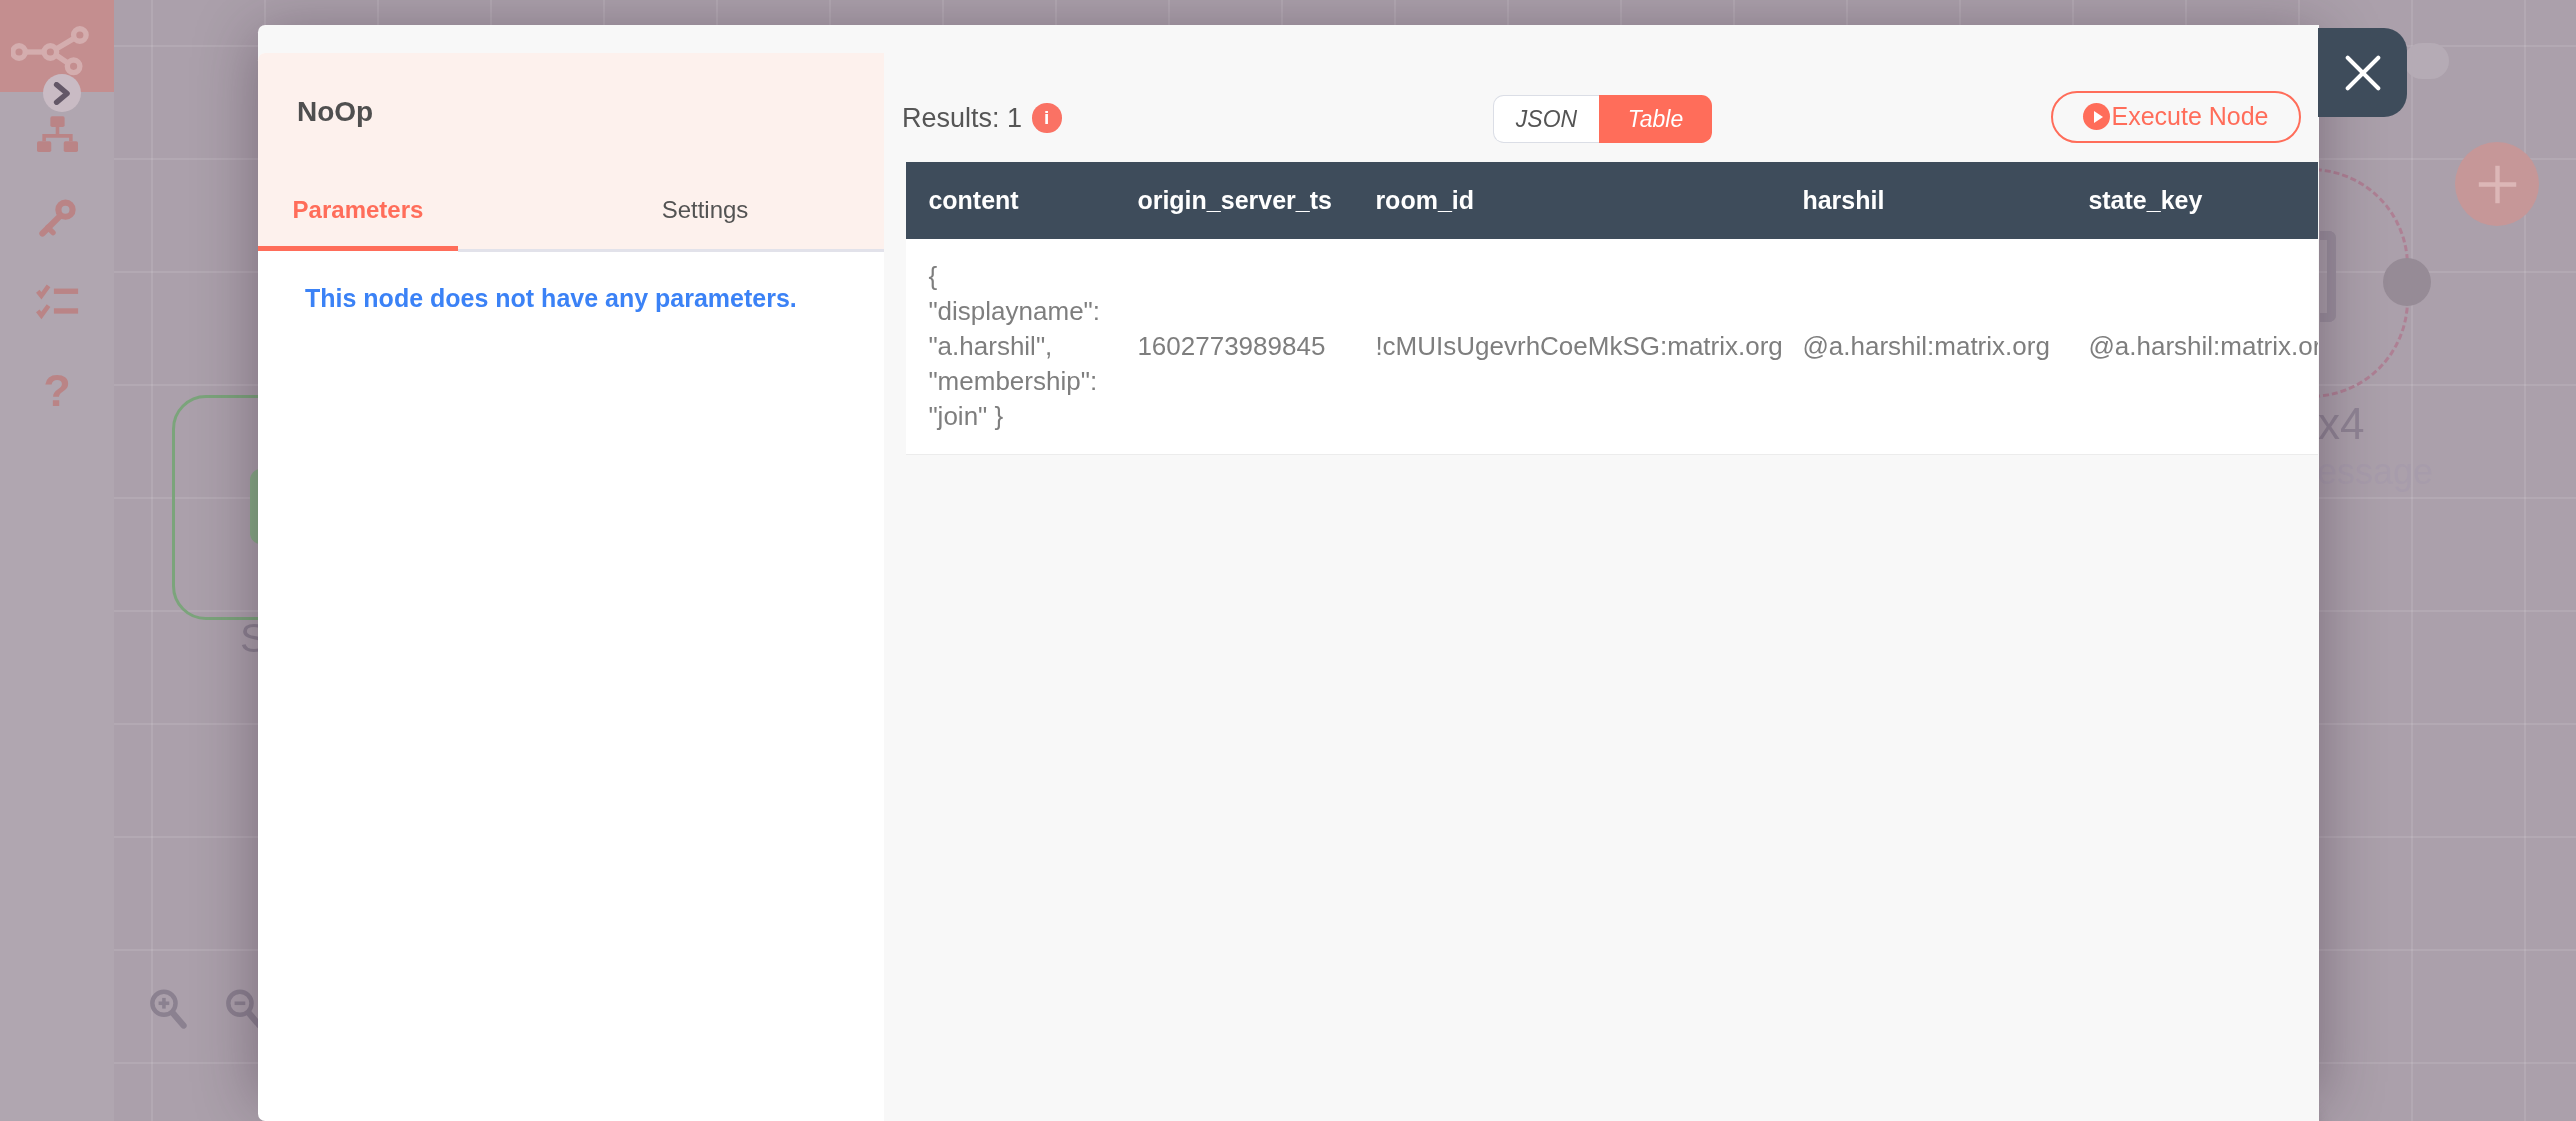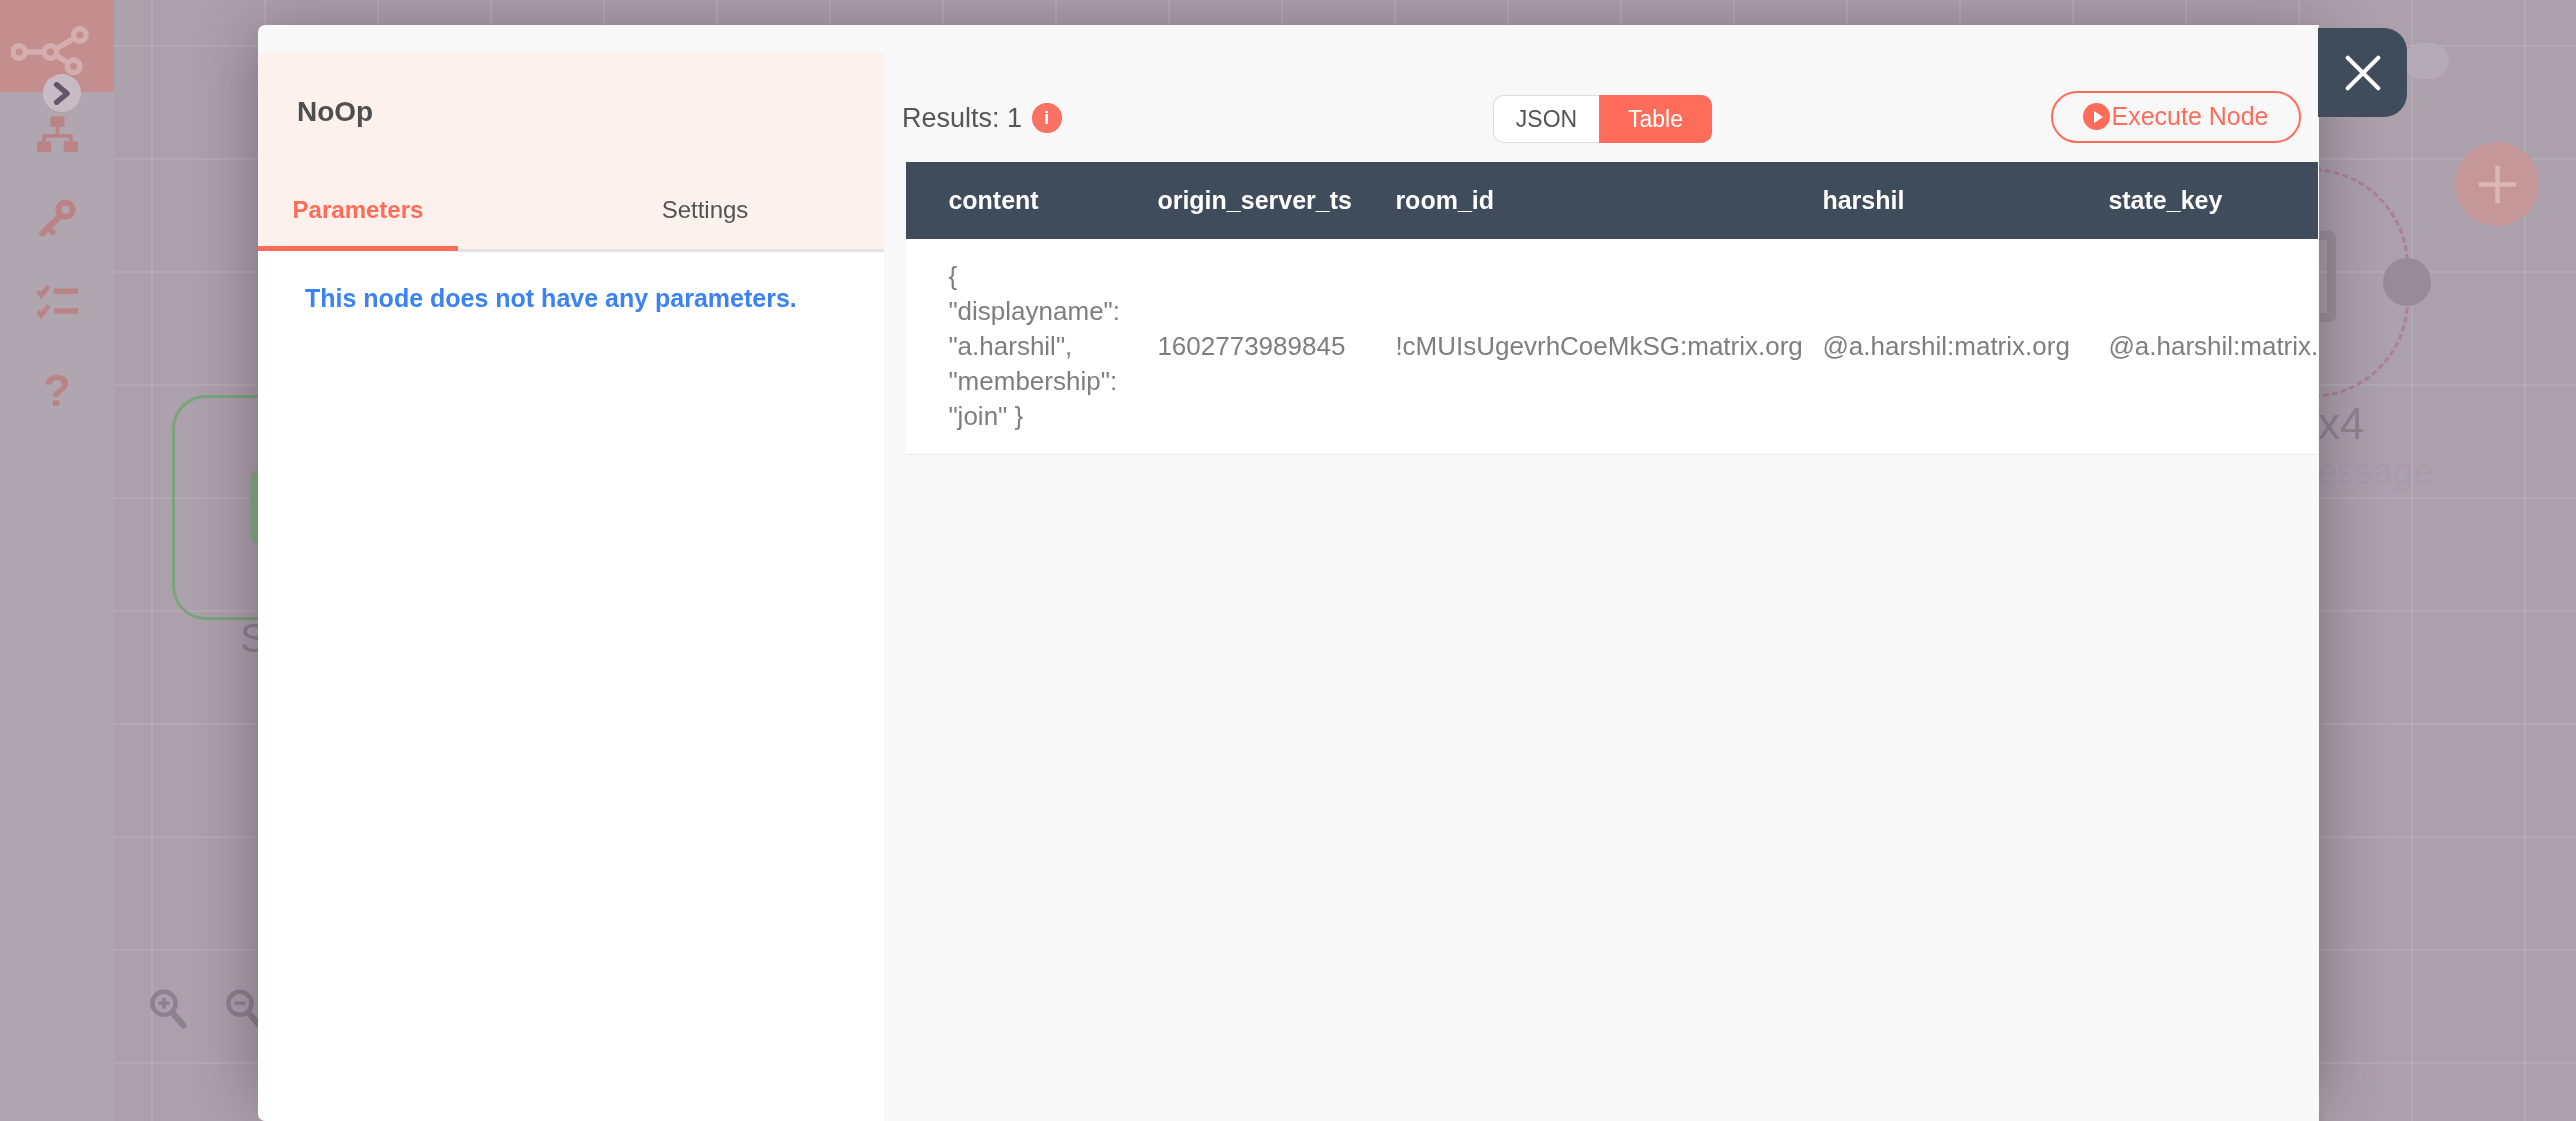--- a/index.html
+++ b/index.html
@@ -64,35 +64,35 @@
   #header-divider{position:absolute;left:200px;top:196px;width:426px;height:2.7px;background:#e2e2ea;}
   #empty-msg{position:absolute;left:47px;top:231px;font-size:25px;color:#3b82f6;font-weight:bold;}
   
   #panel-right{position:absolute;left:626px;top:0;width:1435px;height:1068px;background:#f8f8f8;
     border-radius:0 0 7.2px 0;overflow:hidden;margin-top:44px;}
   #results-label{position:absolute;left:18px;top:34px;font-size:27px;color:#565656;}
   #info-icon{position:absolute;left:148px;top:34px;width:29.5px;height:29.5px;border-radius:50%;
     background:#fa7264;color:#fff;font-size:19px;font-weight:700;display:flex;align-items:center;
     justify-content:center;cursor:pointer;}
   #view-toggle{position:absolute;left:609px;top:26px;height:48px;display:flex;cursor:pointer;}
-  .toggle-btn{height:48px;display:flex;align-items:center;justify-content:center;font-size:23px;}
+  .toggle-btn{height:48px;display:flex;align-items:center;justify-content:center;font-size:23px;font-style:italic;}
   #btn-json{width:106px;background:#ffffff;border:1.8px solid #dbdee6;border-right:none;
     border-radius:10.7px 0 0 10.7px;color:#545454;}
   #btn-table{width:113px;background:#ff6d5a;border-radius:0 10.7px 10.7px 0;color:#ffffff;}
   #execute-btn{position:absolute;left:1167px;top:21.5px;width:250px;height:52px;border:2.7px solid #ff6d5a;
     border-radius:26px;display:flex;align-items:center;justify-content:center;gap:1px;
     color:#ff6d5a;font-size:25px;font-weight:500;cursor:pointer;background:transparent;}
   #play-icon{width:27px;height:27px;border-radius:50%;background:#ff6d5a;display:flex;
     align-items:center;justify-content:center;}
   #play-icon span{width:0;height:0;border-left:9.8px solid #ffffff;border-top:6.3px solid transparent;
     border-bottom:6.3px solid transparent;margin-left:2.7px;}
   
   #table-wrap{position:absolute;left:22.4px;top:93px;width:1412px;overflow:hidden;}
   table{border-collapse:collapse;table-layout:fixed;width:1518px;}
-  th,td{padding:0 18px 0 42px;text-align:left;vertical-align:middle;}
+  th,td{padding:0 18px 0 22px;text-align:left;vertical-align:middle;}
   th{background:#3e4c5b;color:#ffffff;font-size:25px;font-weight:700;height:77px;}
   td{background:#ffffff;color:#7e7e7e;font-size:26px;height:215px;border-bottom:1.8px solid #ececec;}
   td.json-cell{white-space:pre;line-height:35px;}
   .c-content{width:209px;}.c-origin{width:238px;}.c-room{width:427px;}
   .c-sender{width:286px;}.c-state{width:358px;}
   
   svg{display:block;}
 </style>
 </head>
 <body>

